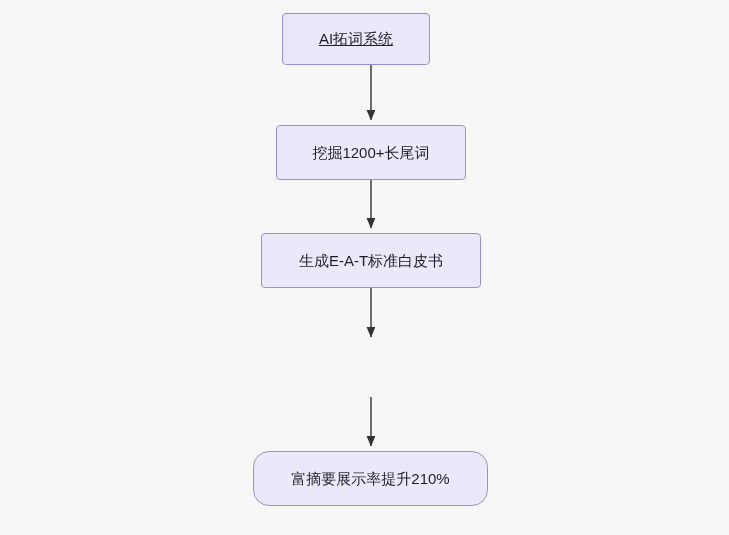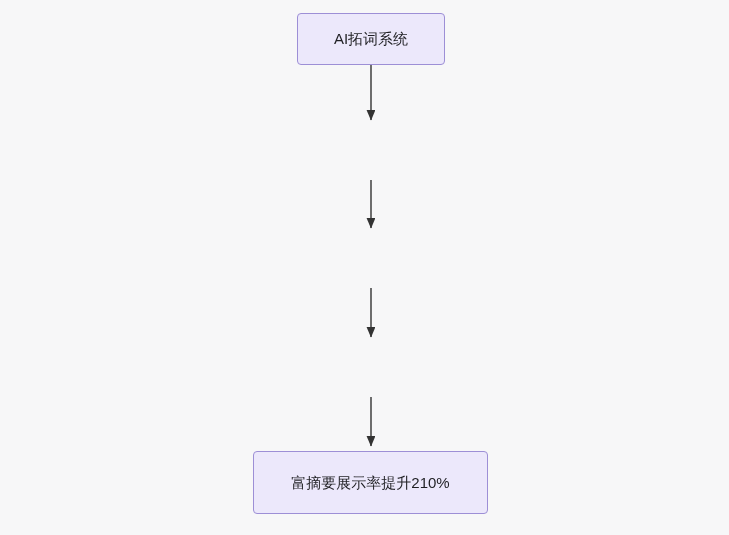--- a/index.html
+++ b/index.html
@@ -54,24 +54,30 @@
       </marker>
     </defs>
     <g stroke="#333333" stroke-width="1.4" fill="none" marker-end="url(#arrow)">
       <line x1="371" y1="65" x2="371" y2="120"></line>
       <line x1="371" y1="180" x2="371" y2="228"></line>
       <line x1="371" y1="288" x2="371" y2="337"></line>
       <line x1="371" y1="397" x2="371" y2="446"></line>
     </g>
   </svg>
 
-  <div class="node" style="left:297px;top:13px;width:148px;height:52px;">
+  <div class="node" style="left:282px;top:13px;width:148px;height:52px;text-decoration:underline;">
     <span>AI拓词系统</span>
   </div>
 
+  <div class="node" style="left:276px;top:125px;width:190px;height:55px;">
+    <span>挖掘1200+长尾词</span>
+  </div>
+
+  <div class="node" style="left:261px;top:233px;width:220px;height:55px;">
+    <span>生成E-A-T标准白皮书</span>
+  </div>
 
 
-
-  <div class="node" style="left:253px;top:451px;width:235px;height:63px;">
+  <div class="node" style="left:253px;top:451px;width:235px;height:55px;border-radius:16px;">
     <span>富摘要展示率提升210%</span>
   </div>
 
 </div>
 
 </body></html>

